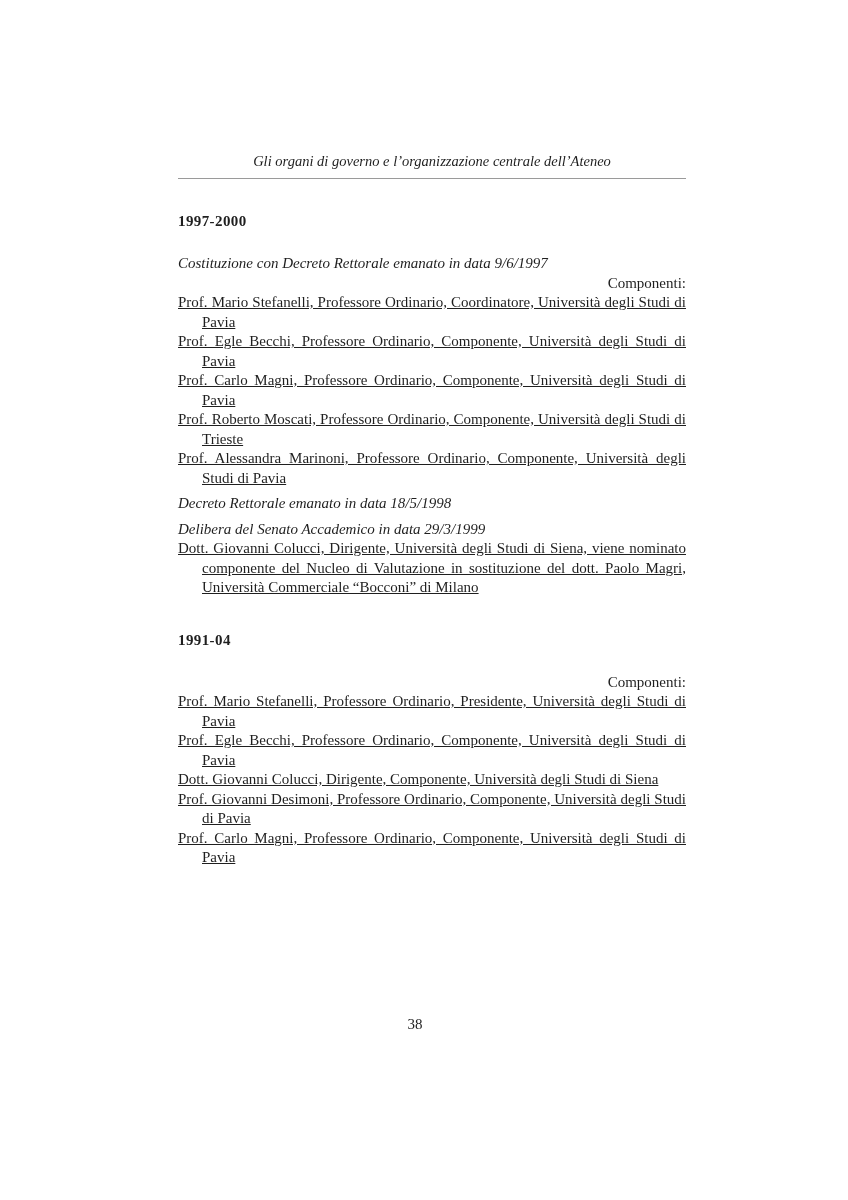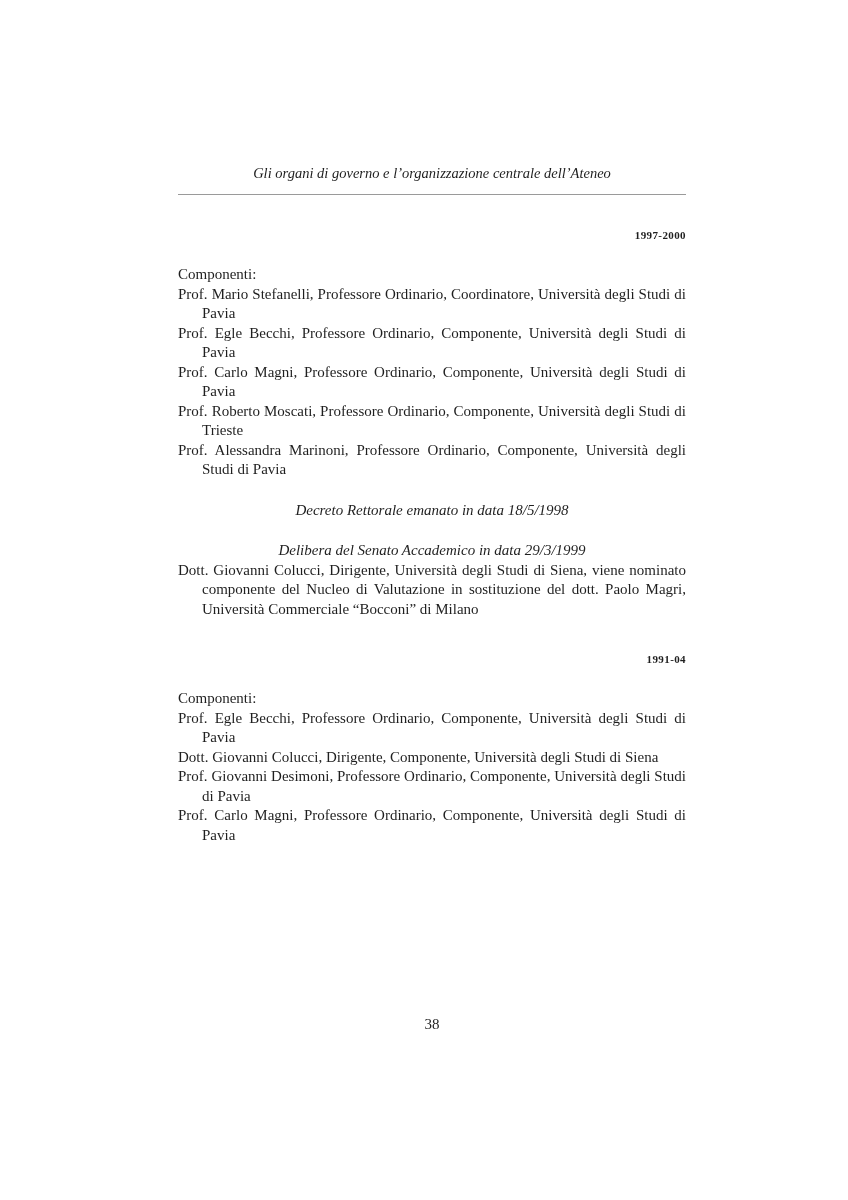--- a/index.html
+++ b/index.html
@@ -19,86 +19,89 @@
     position: absolute;
     left: 178px;
     top: 152px;
     width: 508px;
   }
   .running-header {
     text-align: center;
     font-style: italic;
     font-size: 14.5px;
     line-height: 18px;
-    margin: 12px;
+    margin: 0;
   }
   .header-rule {
     border: 0;
     border-top: 1px solid #9a9a9a;
     margin: 8px 0 0 0;
   }
   .section-heading {
-    text-align: right;
-    font-size: 11px;
+    text-align: left;
+    font-size: 15px;
     font-weight: bold;
     letter-spacing: 0.4px;
     margin: 34px 0 24px 0;
   }
   .blocks { margin: 0; }
   .blk {
     margin: 0;
     font-size: 15px;
     line-height: 19.5px;
     text-align: justify;
   }
   .blk-italic, .blk-italic_gap {
     font-style: italic;
     text-align: left;
   }
-  .blk-italic_gap { margin-top: 21px; text-align: center; }
-  .blk-plain { text-align: left; }
+  .blk-italic_gap { margin-top: 6px; }
+  .blk-plain { text-align: right; }
   .blk-entry {
     padding-left: 24px;
     text-indent: -24px;
+    text-decoration: underline;
   }
   .page-number {
     position: absolute;
-    left: 178px;
+    left: 161px;
     top: 1016px;
     width: 508px;
     text-align: center;
     font-size: 15px;
     margin: 0;
   }
 </style>
 </head>
 <body>
 
 <div class="page">
   <div class="content">
 
     <p class="running-header">Gli organi di governo e l’organizzazione centrale dell’Ateneo</p>
     <hr class="header-rule">
 
     <h2 class="section-heading">1997-2000</h2>
     <div class="blocks">
+        <p class="blk blk-italic">Costituzione con Decreto Rettorale emanato in data 9/6/1997</p>
         <p class="blk blk-plain">Componenti:</p>
         <p class="blk blk-entry">Prof. Mario Stefanelli, Professore Ordinario, Coordinatore, Università degli Studi di Pavia</p>
         <p class="blk blk-entry">Prof. Egle Becchi, Professore Ordinario, Componente, Università degli Studi di Pavia</p>
         <p class="blk blk-entry">Prof. Carlo Magni, Professore Ordinario, Componente, Università degli Studi di Pavia</p>
         <p class="blk blk-entry">Prof. Roberto Moscati, Professore Ordinario, Componente, Università degli Studi di Trieste</p>
         <p class="blk blk-entry">Prof. Alessandra Marinoni, Professore Ordinario, Componente, Università degli Studi di Pavia</p>
         <p class="blk blk-italic_gap">Decreto Rettorale emanato in data 18/5/1998</p>
         <p class="blk blk-italic_gap">Delibera del Senato Accademico in data 29/3/1999</p>
         <p class="blk blk-entry">Dott. Giovanni Colucci, Dirigente, Università degli Studi di Siena, viene nominato componente del Nucleo di Valutazione in sostituzione del dott. Paolo Magri, Università Commerciale “Bocconi” di Milano</p>
       </div>
 
     <h2 class="section-heading">1991-04</h2>
     <div class="blocks">
         <p class="blk blk-plain">Componenti:</p>
+        <p class="blk blk-entry">Prof. Mario Stefanelli, Professore Ordinario, Presidente, Università degli Studi di Pavia</p>
         <p class="blk blk-entry">Prof. Egle Becchi, Professore Ordinario, Componente, Università degli Studi di Pavia</p>
         <p class="blk blk-entry">Dott. Giovanni Colucci, Dirigente, Componente, Università degli Studi di Siena</p>
         <p class="blk blk-entry">Prof. Giovanni Desimoni, Professore Ordinario, Componente, Università degli Studi di Pavia</p>
         <p class="blk blk-entry">Prof. Carlo Magni, Professore Ordinario, Componente, Università degli Studi di Pavia</p>
       </div>
 
   </div>
 
   <p class="page-number">38</p>
 </div>

